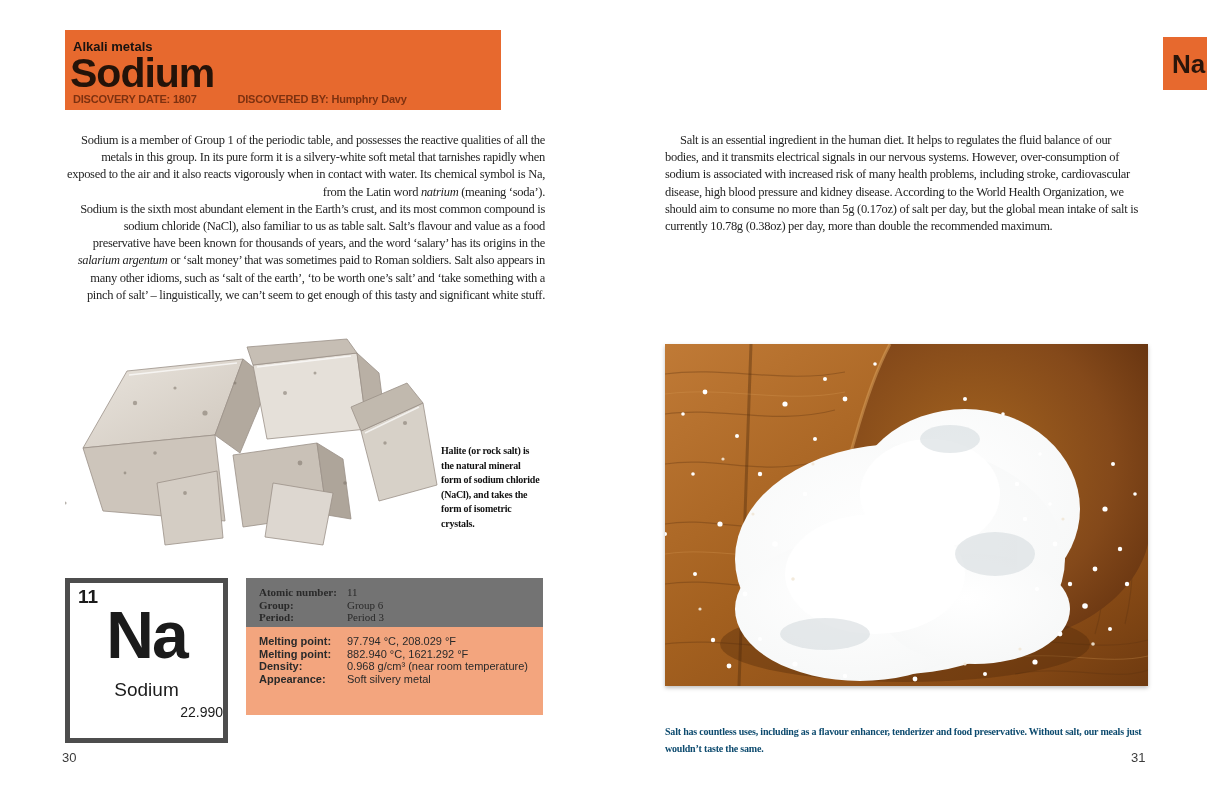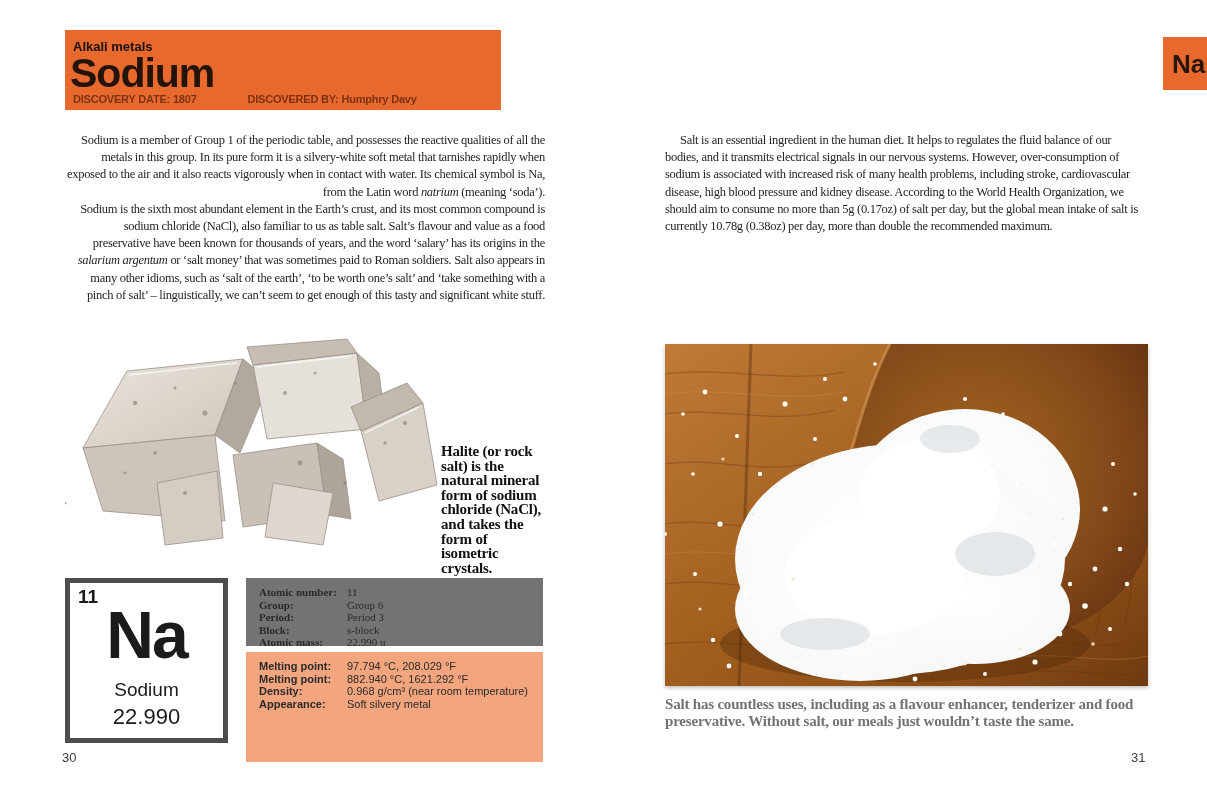--- a/index.html
+++ b/index.html
@@ -5,60 +5,60 @@
   html,body{margin:0;padding:0;background:#ffffff;}
   .spread{position:relative;width:1207px;height:800px;background:#ffffff;overflow:hidden;
           font-family:"Liberation Serif", serif;color:#222;}
 
   
   .hdr{position:absolute;left:65px;top:30px;width:436px;height:80px;background:#e7692e;
        font-family:"Liberation Sans", sans-serif;}
   .hdr-cat{position:absolute;left:8px;top:9px;font-size:13px;font-weight:bold;color:#181310;}
   .hdr-title{position:absolute;left:5px;top:20px;font-size:41px;font-weight:bold;color:#241309;letter-spacing:-1px;}
   .hdr-meta{position:absolute;left:8px;top:63px;font-size:11px;font-weight:bold;color:#7d3110;letter-spacing:-0.2px;}
-  .hdr-meta .m2{margin-left:48px;}
+  .hdr-meta .m2{margin-left:38px;}
 
   
   .corner-tab{position:absolute;left:1163px;top:37px;width:44px;height:53px;background:#e7692e;}
   .corner-tab span{position:absolute;left:9px;top:12px;font-family:"Liberation Sans", sans-serif;
                    font-size:26px;font-weight:bold;color:#2a150a;}
 
   
   .col{position:absolute;font-size:12.5px;line-height:17.2px;letter-spacing:-0.3px;color:#252525;}
   .col p{margin:0;}
   .col p.indent{text-indent:15px;}
   .col-left{left:65px;top:132px;width:480px;text-align:right;}
   .col-right{left:665px;top:132px;width:480px;}
   .seg-italic{font-style:italic;}
 
   
   .halite{position:absolute;left:65px;top:333px;width:375px;height:226px;}
   .halite-cap{position:absolute;left:441px;top:444px;width:102px;font-weight:bold;
-              font-size:15px;line-height:14.6px;letter-spacing:-0.2px;color:#111;}
+              font-size:10px;line-height:14.6px;letter-spacing:-0.2px;color:#111;}
 
   
   .tile{position:absolute;left:65px;top:578px;width:163px;height:165px;background:#fff;
         border:5px solid #4d4d4d;box-sizing:border-box;font-family:"Liberation Sans", sans-serif;color:#1b1b1b;}
   .tile-num{position:absolute;left:8px;top:3px;font-size:19px;font-weight:bold;}
   .tile-sym{position:absolute;left:0;right:0;top:14px;text-align:center;font-size:66px;font-weight:bold;letter-spacing:-2px;}
   .tile-name{position:absolute;left:0;right:0;top:96px;text-align:center;font-size:19px;}
-  .tile-mass{position:absolute;left:0;right:0;top:121px;text-align:center;font-size:22px;}
+  .tile-mass{position:absolute;left:0;right:0;top:121px;text-align:right;font-size:14px;}
 
   
   .panel{position:absolute;left:246px;width:297px;box-sizing:border-box;padding:8px 8px 6px 13px;
          font-family:"Liberation Sans", sans-serif;font-size:11px;line-height:12.6px;color:#2a2a2a;}
   .panel-1{top:578px;height:68px;background:#737373;font-family:Liberation Serif, serif;}
-  .panel-2{top:652px;height:110px;background:#f3a57e;}
+  .panel-2{top:627px;height:88px;background:#f3a57e;}
   .fact-row{white-space:nowrap;}
   .fact-label{display:inline-block;width:88px;font-weight:bold;}
 
   
   .salt{position:absolute;left:665px;top:344px;width:483px;height:342px;box-shadow:0 2px 4px rgba(0,0,0,0.25);}
-  .salt-cap{position:absolute;left:665px;top:696px;width:482px;font-weight:bold;
-            font-size:15px;line-height:16.5px;letter-spacing:-0.2px;color:#737373;}
+  .salt-cap{position:absolute;left:665px;top:724px;width:482px;font-weight:bold;
+            font-size:10px;line-height:16.5px;letter-spacing:-0.2px;color:#0c4a6e;}
 
   
   .folio{position:absolute;top:750px;font-family:"Liberation Sans", sans-serif;font-size:13px;color:#3c3c3c;}
   .folio-left{left:62px;}
   .folio-right{left:1131px;}
 </style>
 </head>
 <body>
 
 <div class="spread">

